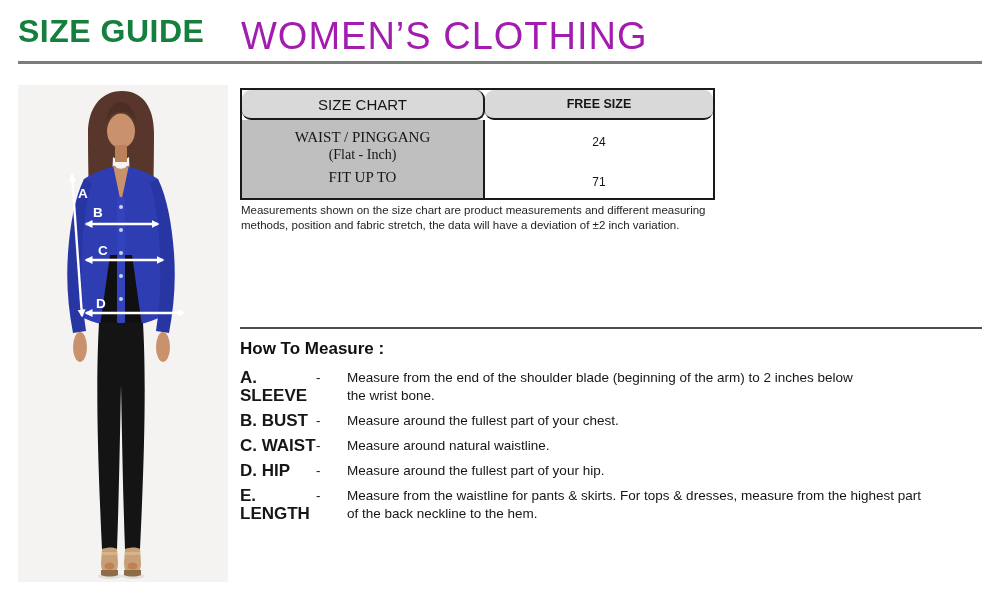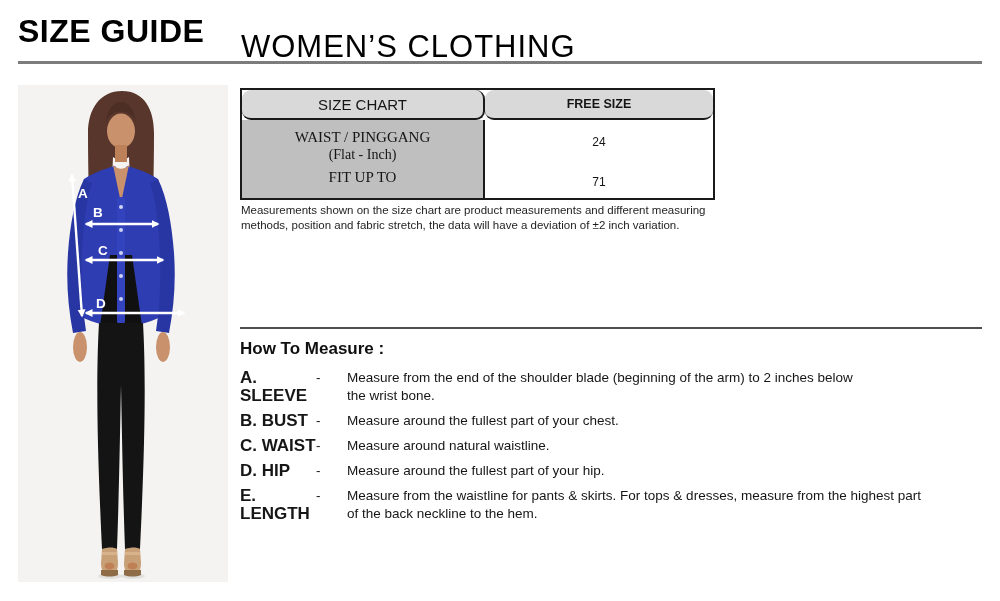--- a/index.html
+++ b/index.html
@@ -5,25 +5,25 @@
   * { margin:0; padding:0; box-sizing:border-box; }
   html,body { background:#ffffff; }
   .page {
     position:relative; width:1000px; height:601px; background:#ffffff;
     font-family:"Liberation Sans", sans-serif; color:#111; overflow:hidden;
   }
 
   
   .page-title {
     position:absolute; left:18px; top:13px;
-    font-size:32px; font-weight:700; letter-spacing:0.5px; color:#000000;
+    font-size:32px; font-weight:700; letter-spacing:0.5px; color:#15803d;
   }
   .page-subtitle {
-    position:absolute; left:241px; top:29px;
-    font-size:31px; font-weight:400; letter-spacing:1px; color:#000000;
+    position:absolute; left:241px; top:15px;
+    font-size:38px; font-weight:400; letter-spacing:1px; color:#a21caf;
   }
   .divider-top {
     position:absolute; left:18px; top:61px; width:964px; height:3px; background:#7c7c7c;
   }
 
   
   .model-photo {
     position:absolute; left:18px; top:85px; width:210px; height:497px;
     background:#f4f3f1;
   }

